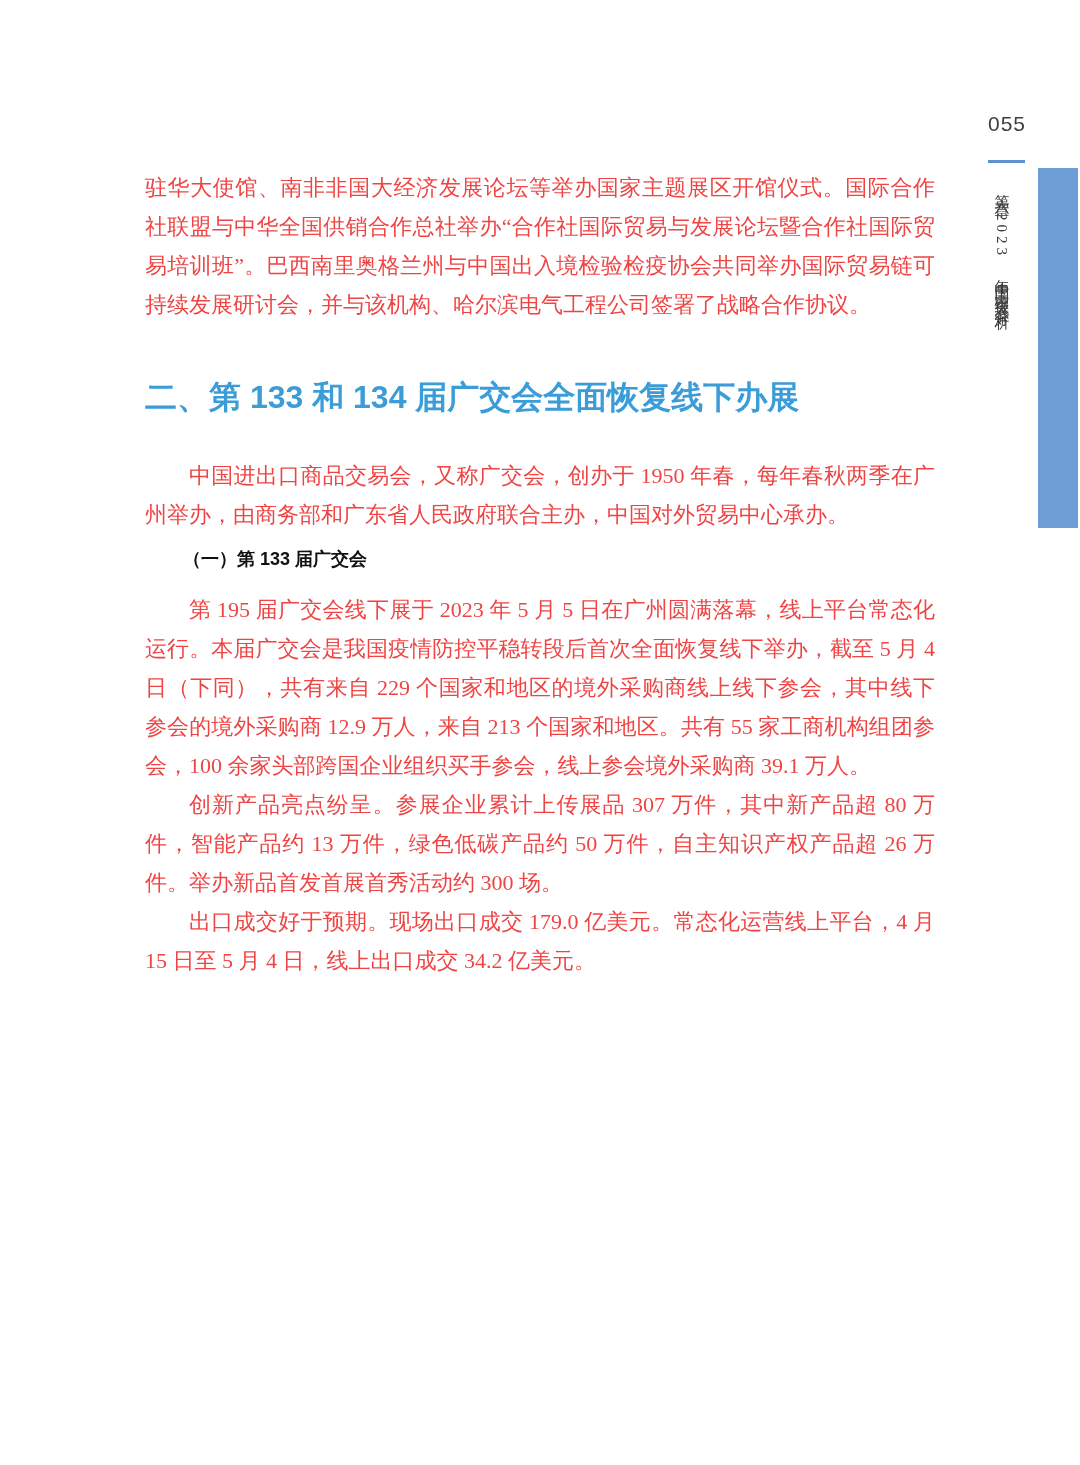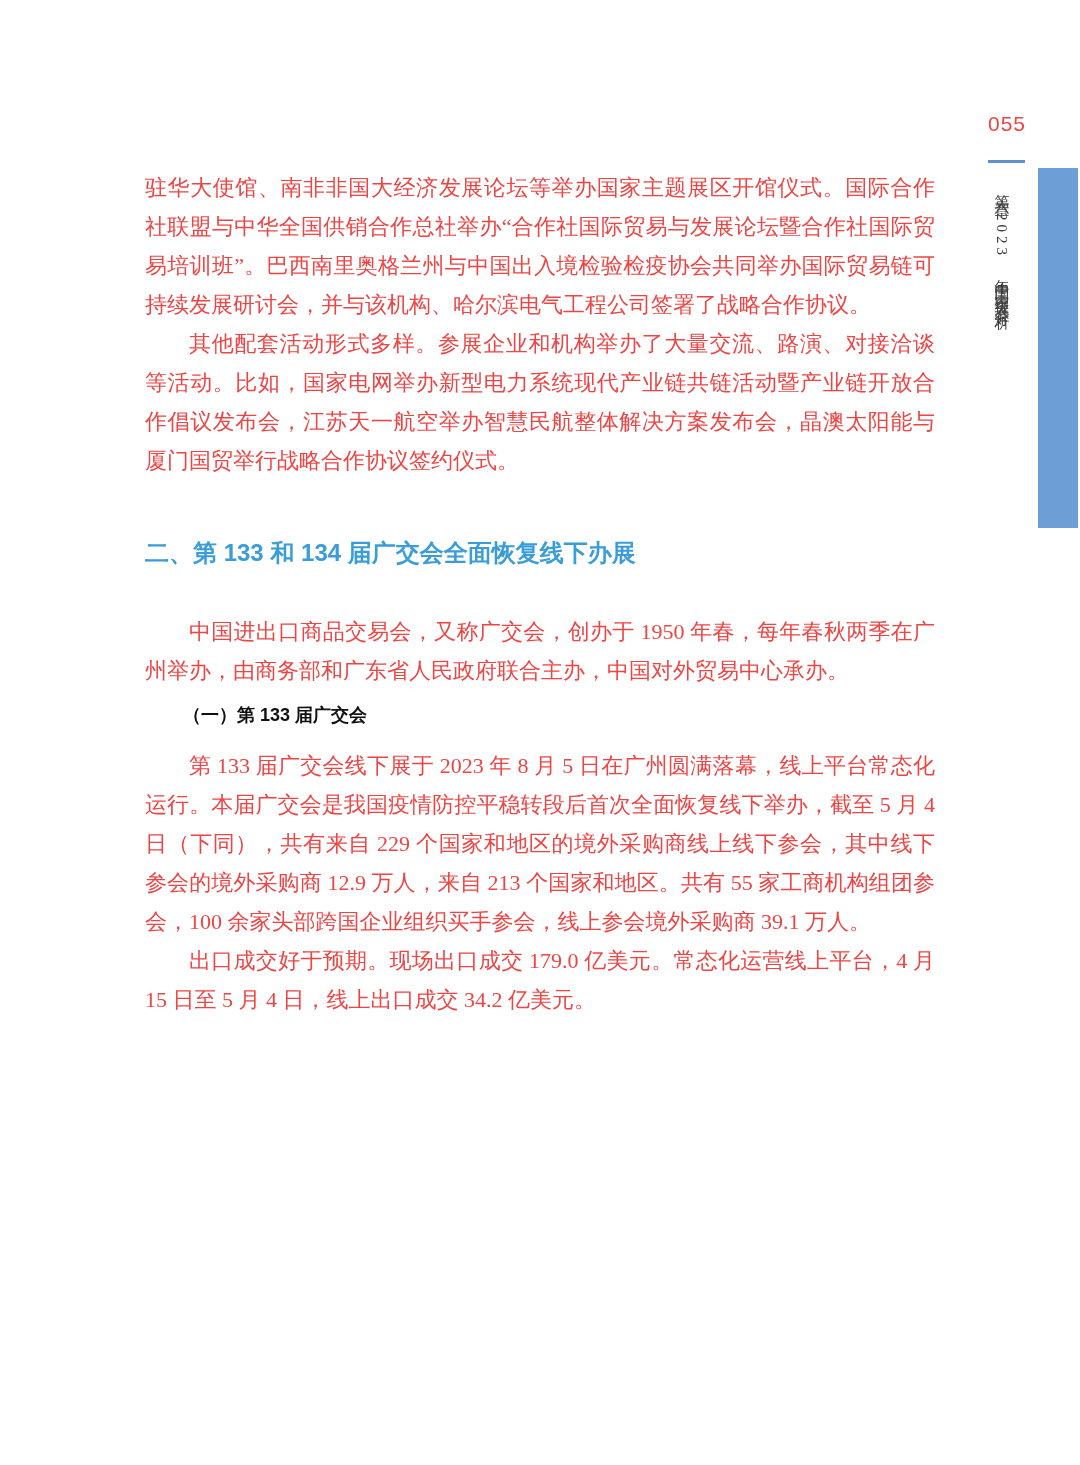--- a/index.html
+++ b/index.html
@@ -15,21 +15,21 @@
   }
 
   .page-number {
     position: absolute;
     left: 988px;
     top: 112px;
     width: 60px;
     font-family: "Liberation Sans", "DejaVu Sans", sans-serif;
     font-size: 21px;
     letter-spacing: 1px;
-    color: #ef4444;
+    color: #404040;
   }
 
   .accent-line {
     position: absolute;
     left: 988px;
     top: 160px;
     width: 37px;
     height: 3px;
     background: #5b92cf;
   }
@@ -67,21 +67,21 @@
     font-size: 22px;
     line-height: 39px;
     color: #ef4444;
     text-align: justify;
   }
   .content p.indent { text-indent: 44px; }
 
   .section-heading {
     margin: 50px 0 36px 0;
     font-family: "Liberation Sans", "DejaVu Sans", sans-serif;
-    font-size: 24px;
+    font-size: 32px;
     line-height: 46px;
     font-weight: bold;
     color: #3b9dd8;
   }
 
   .subsection-heading {
     margin: 8px 0 14px 0;
     padding-left: 38px;
     font-family: "Liberation Sans", "DejaVu Sans", sans-serif;
     font-size: 18px;
@@ -100,29 +100,29 @@
   <div class="accent-line" style="background: rgb(91, 146, 207);"></div>
 
   <div class="side-bar" style="background: rgb(109, 158, 214);"></div>
 
   <div class="side-label">第六章　2023 年中国国家级展会分析</div>
 
   <div class="content">
 
     <p>驻华大使馆、南非非国大经济发展论坛等举办国家主题展区开馆仪式。国际合作社联盟与中华全国供销合作总社举办“合作社国际贸易与发展论坛暨合作社国际贸易培训班”。巴西南里奥格兰州与中国出入境检验检疫协会共同举办国际贸易链可持续发展研讨会，并与该机构、哈尔滨电气工程公司签署了战略合作协议。</p>
 
-    <p class="indent">其他配套活动形式多样。参展企业和机构举办了大量交流、路演、对接洽谈等活动。比如，国家电网举办新型电力系统现代产业链共链活动暨产业链开放合作倡议发布会，江苏天一航空举办智慧民航整体解决方案发布会，晶澳太阳能与厦门国贸举行战略合作协议签约仪式。</p>
 
     <h2 class="section-heading" style="color: rgb(59, 157, 216);">二、第 133 和 134 届广交会全面恢复线下办展</h2>
 
     <p class="indent">中国进出口商品交易会，又称广交会，创办于 1950 年春，每年春秋两季在广州举办，由商务部和广东省人民政府联合主办，中国对外贸易中心承办。</p>
 
     <h3 class="subsection-heading">（一）第 133 届广交会</h3>
 
-    <p class="indent">第 133 届广交会线下展于 2023 年 8 月 5 日在广州圆满落幕，线上平台常态化运行。本届广交会是我国疫情防控平稳转段后首次全面恢复线下举办，截至 5 月 4 日（下同），共有来自 229 个国家和地区的境外采购商线上线下参会，其中线下参会的境外采购商 12.9 万人，来自 213 个国家和地区。共有 55 家工商机构组团参会，100 余家头部跨国企业组织买手参会，线上参会境外采购商 39.1 万人。</p>
+    <p class="indent">第 195 届广交会线下展于 2023 年 5 月 5 日在广州圆满落幕，线上平台常态化运行。本届广交会是我国疫情防控平稳转段后首次全面恢复线下举办，截至 5 月 4 日（下同），共有来自 229 个国家和地区的境外采购商线上线下参会，其中线下参会的境外采购商 12.9 万人，来自 213 个国家和地区。共有 55 家工商机构组团参会，100 余家头部跨国企业组织买手参会，线上参会境外采购商 39.1 万人。</p>
 
+    <p class="indent">创新产品亮点纷呈。参展企业累计上传展品 307 万件，其中新产品超 80 万件，智能产品约 13 万件，绿色低碳产品约 50 万件，自主知识产权产品超 26 万件。举办新品首发首展首秀活动约 300 场。</p>
 
     <p class="indent">出口成交好于预期。现场出口成交 179.0 亿美元。常态化运营线上平台，4 月 15 日至 5 月 4 日，线上出口成交 34.2 亿美元。</p>
 
 
   </div>
 
 </div>
 
 </body></html>

